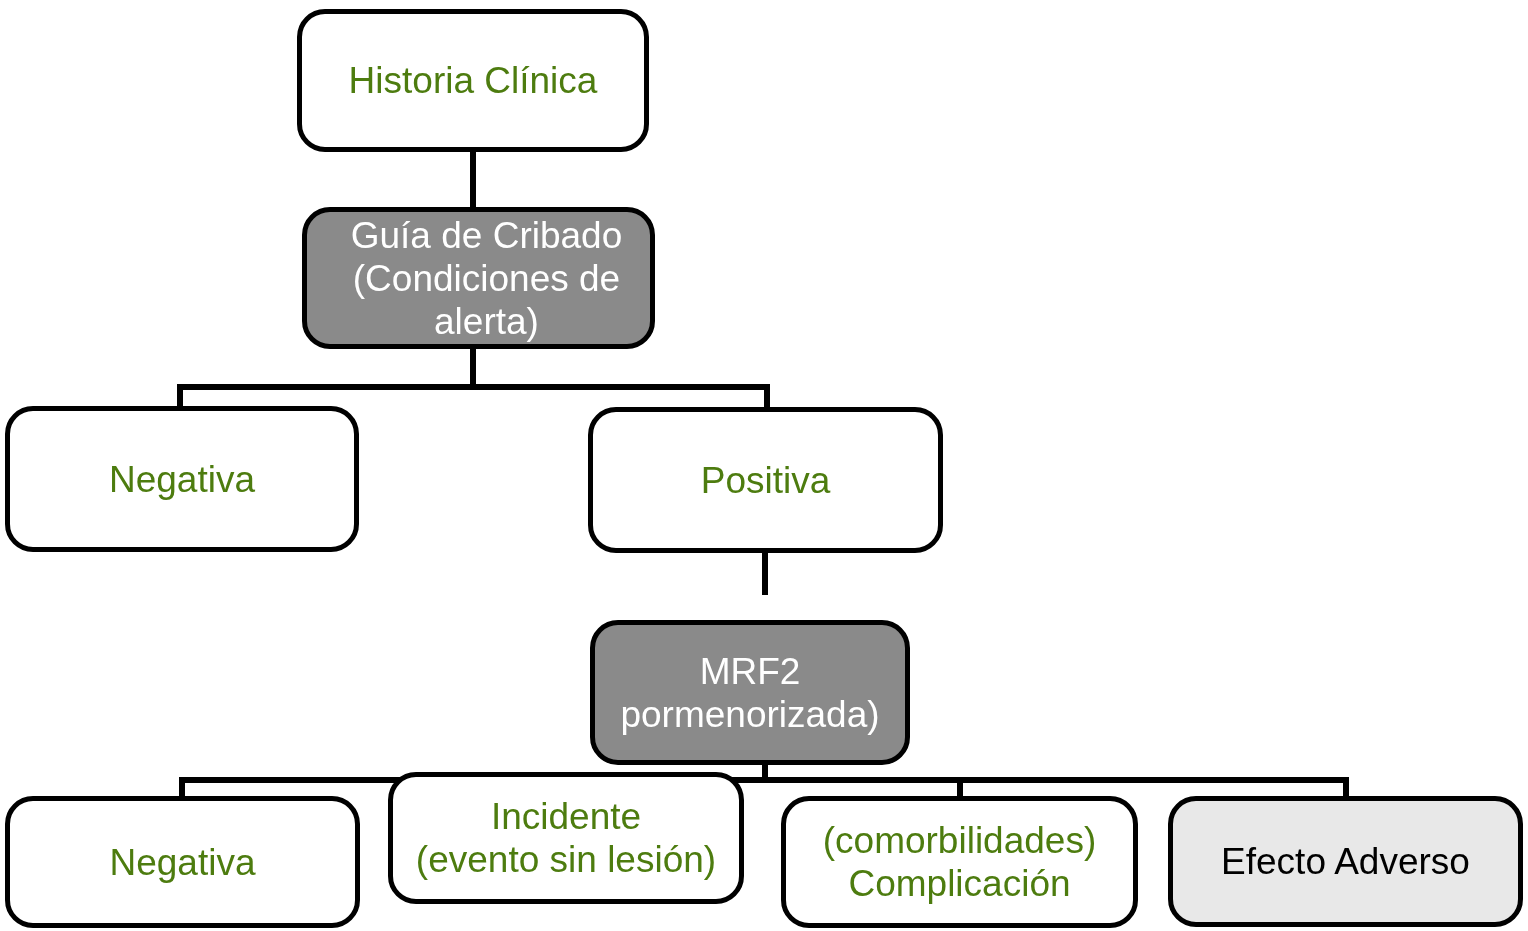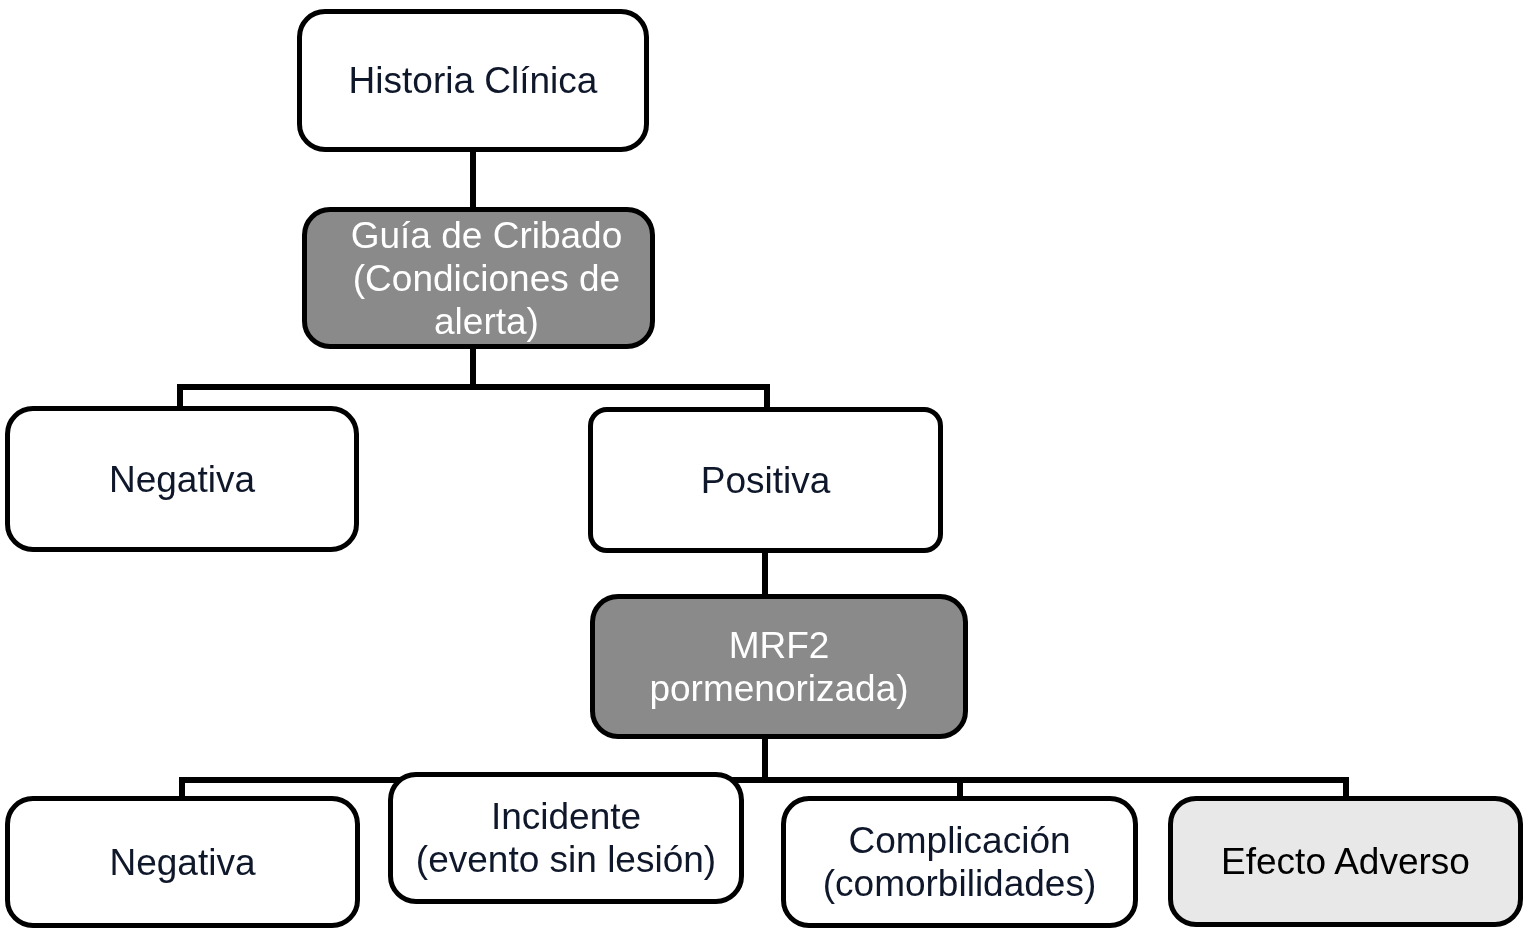--- a/index.html
+++ b/index.html
@@ -14,21 +14,21 @@
     background: #ffffff;
     font-family: "Liberation Sans", "DejaVu Sans", sans-serif;
     overflow: hidden;
   }
   .node {
     position: absolute;
     box-sizing: border-box;
     border: 5px solid var(--border-color, #000);
     border-radius: 28px;
     background: var(--white-fill, #fff);
-    color: #0f172a;
+    color: #4d7c0f;
     display: flex;
     flex-direction: column;
     align-items: center;
     justify-content: center;
     text-align: center;
     font-size: 37px;
     line-height: 43px;
     white-space: nowrap;
   }
   .node.dark {
@@ -72,40 +72,40 @@
   <div class="node dark" style="left:302px; top:207px; width:353px; height:142px;padding-left:16px;">
     <div>Guía de Cribado</div>
     <div>(Condiciones de</div>
     <div>alerta)</div>
   </div>
 
   <div class="node" style="left:5px; top:406px; width:354px; height:146px;">
     <div>Negativa</div>
   </div>
 
-  <div class="node" style="left:588px; top:407px; width:355px; height:146px;border-radius:19px;">
+  <div class="node" style="left:588px; top:407px; width:355px; height:146px;">
     <div>Positiva</div>
   </div>
 
-  <div class="node dark" style="left:590px; top:594px; width:378px; height:145px;">
+  <div class="node dark" style="left:590px; top:620px; width:320px; height:145px;">
     <div>MRF2</div>
     <div>pormenorizada)</div>
   </div>
 
   <div class="node" style="left:5px; top:796px; width:355px; height:132px;">
     <div>Negativa</div>
   </div>
 
   <div class="node" style="left:388px; top:772px; width:356px; height:132px;">
     <div>Incidente</div>
     <div>(evento sin lesión)</div>
   </div>
 
   <div class="node" style="left:781px; top:796px; width:357px; height:132px;">
+    <div>(comorbilidades)</div>
     <div>Complicación</div>
-    <div>(comorbilidades)</div>
   </div>
 
   <div class="node light" style="left:1168px; top:796px; width:355px; height:131px;">
     <div>Efecto Adverso</div>
   </div>
 
 </div>
 
 </body></html>

